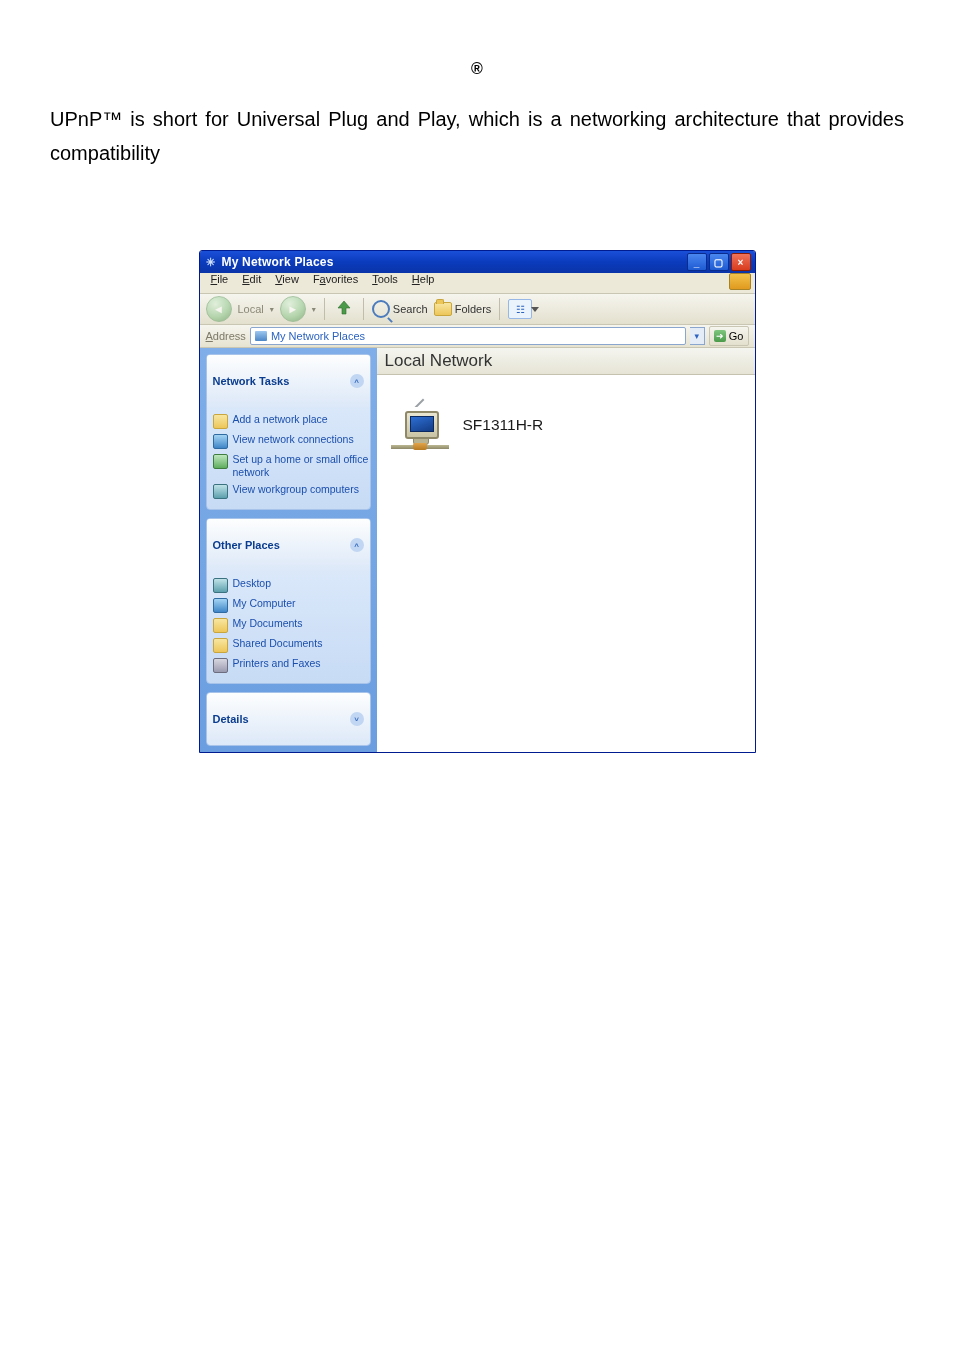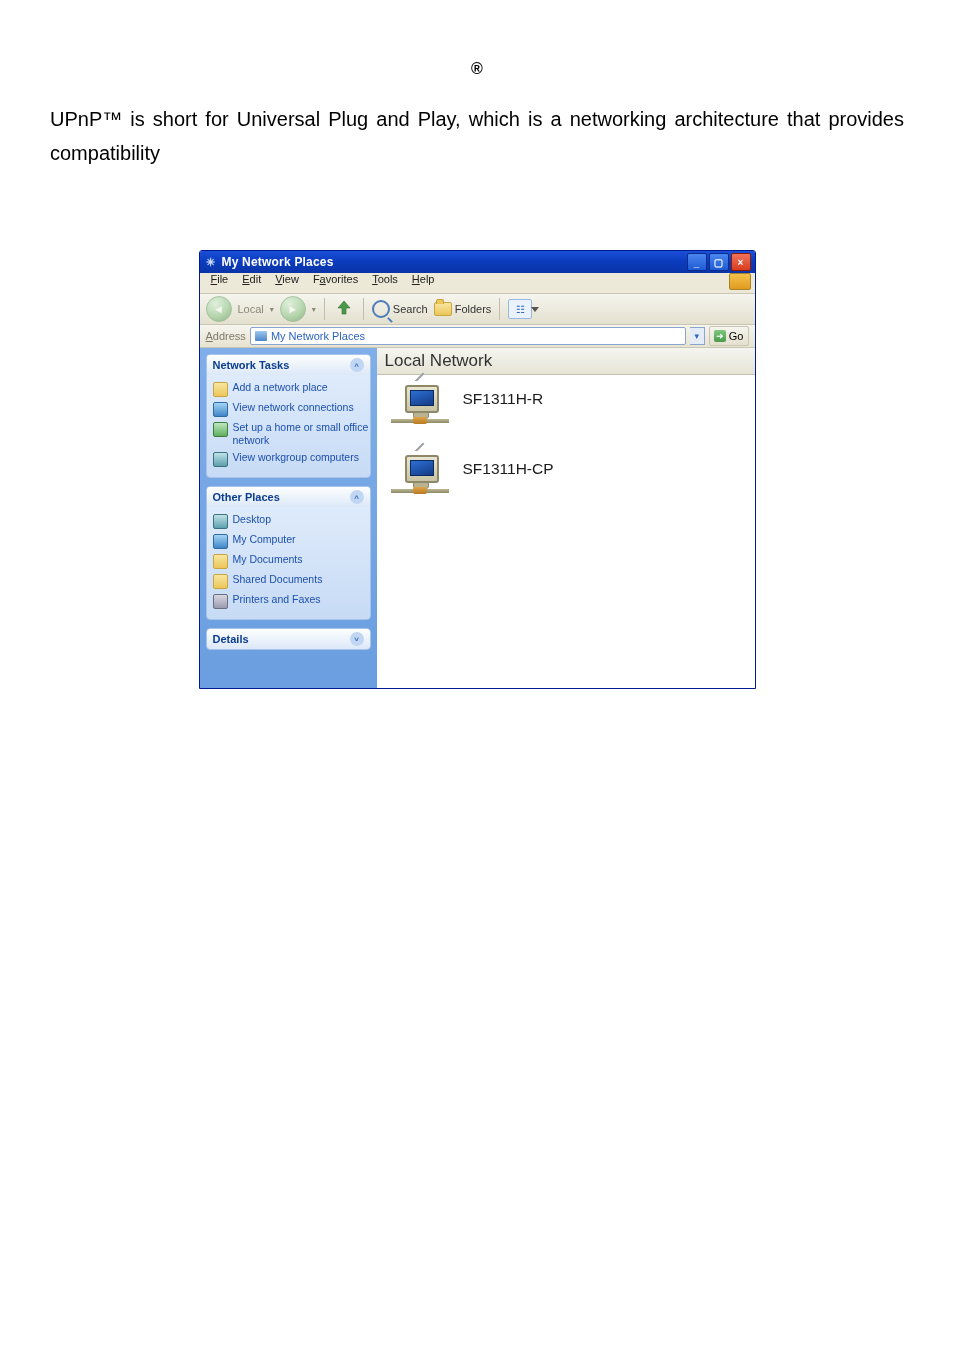--- a/index.html
+++ b/index.html
@@ -40,29 +40,29 @@
   .addrlabel{color:#7d7a69}
   .addrfield{flex:1;height:16px;background:#fff;border:1px solid #8aa6cf;border-radius:2px;display:flex;align-items:center;padding:0 4px;color:#2c63c0}
   .addrfield .ic{width:12px;height:10px;margin-right:4px;background:linear-gradient(#9ec7f0,#4b86c6);border-radius:1px}
   .addrdrop{width:14px;height:16px;border:1px solid #8aa6cf;border-left:none;background:#e3ecf7;display:flex;align-items:center;justify-content:center;color:#2c63c0;font-size:9px}
   .gobtn{display:flex;align-items:center;gap:3px;padding:0 4px;height:18px;background:linear-gradient(#f6f5ee,#e3e0ce);border:1px solid #c9c6b3;border-radius:2px}
   .gobtn .arr{width:12px;height:12px;border-radius:2px;background:linear-gradient(#7fc77f,#4a9a4a);display:flex;align-items:center;justify-content:center;color:#fff;font-size:9px}
 
   .body{display:flex;min-height:340px;background:#fff}
   .sidebar{width:165px;background:linear-gradient(to bottom,#7faee8,#6a9ee0);padding:6px;display:flex;flex-direction:column;gap:8px}
   .panel{background:linear-gradient(#e3eefc,#c7dbf5);border-radius:4px;overflow:hidden;border:1px solid #a7c3ea}
-  .panel-hd{height:20px;display:flex;align-items:center;padding:0 6px;background:linear-gradient(#fdfefe,#dce8f8);color:#0a3c8f;font-weight:700;font-size:11px}
+  .panel-hd{height:20px;display:flex;align-items:center;padding:16px 6px;background:linear-gradient(#fdfefe,#dce8f8);color:#0a3c8f;font-weight:700;font-size:11px}
   .chev{margin-left:auto;width:14px;height:14px;border-radius:50%;background:#c1d6f2;display:flex;align-items:center;justify-content:center;color:#3c6fc0;font-size:8px}
   .panel-body{padding:4px 0 8px 6px}
   .task{display:flex;align-items:flex-start;gap:5px;padding:2px 0;color:#1b4fad;font-size:10.5px;line-height:1.25}
   .task .ti{width:13px;height:13px;flex:0 0 13px;border-radius:2px;margin-top:1px}
 
   .content{flex:1;background:#fff}
   .sect-hd{height:18px;background:linear-gradient(#f5f5f0,#e6e4d5);border-bottom:1px solid #c5c2af;padding:4px 8px;display:flex;align-items:center;font-weight:400;font-size:17px;color:#333}
-  .items{padding:0 14px;display:flex;flex-direction:column;gap:22px}
+  .items{padding:26px 14px;display:flex;flex-direction:row;gap:22px}
   .net-item{display:flex;align-items:center;gap:14px}
   .net-icon{width:58px;height:48px;position:relative}
   .net-icon .mon{position:absolute;bottom:10px;left:14px;width:30px;height:24px;background:linear-gradient(#e9e6d2,#c9c4a5);border:2px solid #8e8868;border-radius:3px}
   .net-icon .mon:after{content:"";position:absolute;top:3px;left:3px;right:3px;bottom:5px;background:linear-gradient(160deg,#2d6fd4,#133b84);border:1px solid #0b285f}
   .net-icon .stand{position:absolute;bottom:4px;left:22px;width:14px;height:5px;background:#b9b391;border:1px solid #8e8868;border-radius:0 0 3px 3px}
   .net-icon .rail{position:absolute;bottom:0;left:0;right:0;height:4px;background:linear-gradient(#bcb892,#8e8868)}
   .net-icon .plug{position:absolute;bottom:-1px;left:22px;width:14px;height:7px;background:linear-gradient(#e2a44a,#b67a22);border-radius:2px}
   .net-icon .ant{position:absolute;top:0;left:26px;width:10px;height:10px;border-left:2px solid #9aa0a6;border-bottom:2px solid transparent;transform:rotate(45deg)}
   .net-label{font-size:15.5px;color:#1a1a1a}
 
@@ -213,29 +213,19 @@
           <div class="net-item">
             <div class="net-icon">
               <span class="ant"></span>
                 <span class="mon"></span>
                 <span class="stand"></span>
                 <span class="rail"></span>
                 <span class="plug"></span>
             </div>
             <span class="net-label">SF1311H-R</span>
           </div>
-          <div class="net-item">
-            <div class="net-icon">
-              <span class="ant"></span>
-                <span class="mon"></span>
-                <span class="stand"></span>
-                <span class="rail"></span>
-                <span class="plug"></span>
-            </div>
-            <span class="net-label">SF1311H-CP</span>
-          </div>
         </div>
       </div>
 
     </div>
   </div>
 
 </div>
 
 </body></html>

